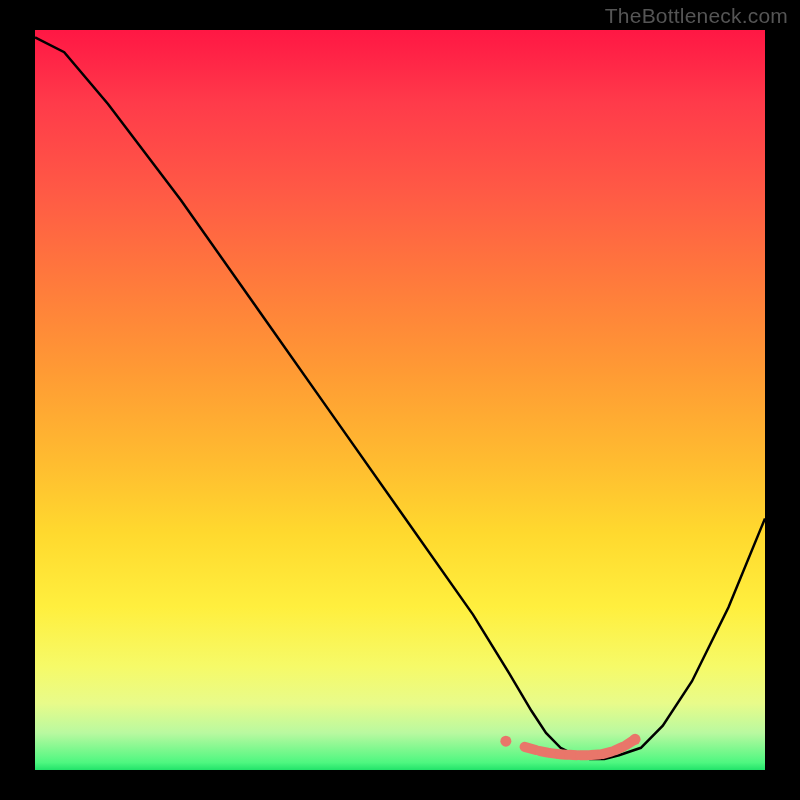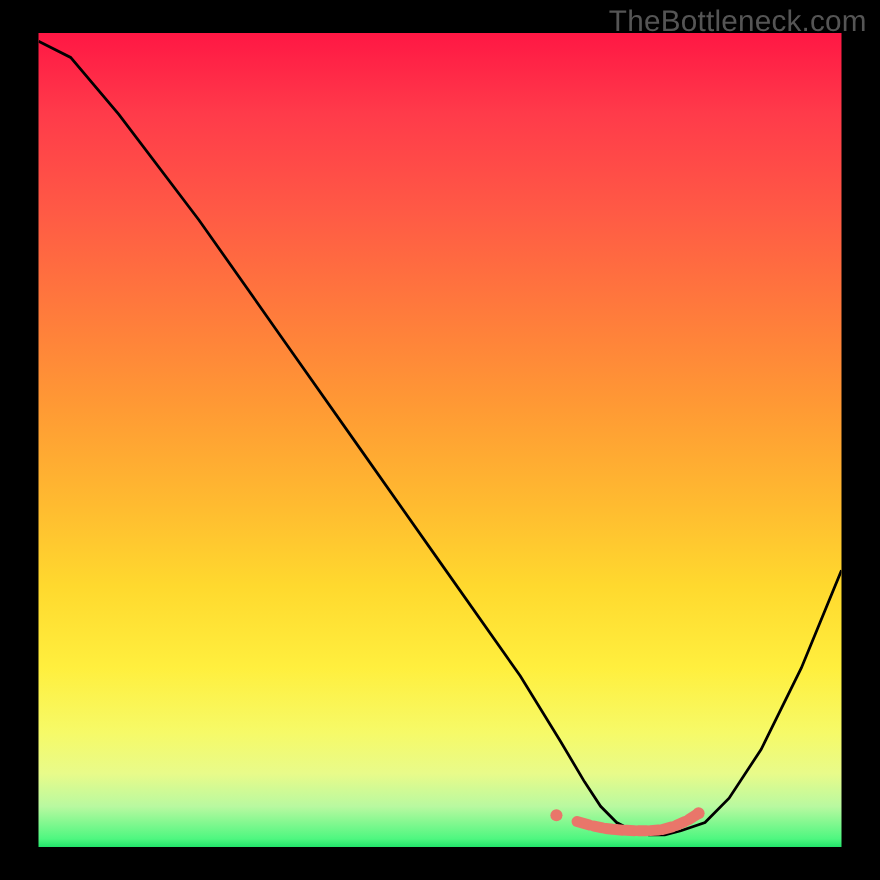--- a/index.html
+++ b/index.html
@@ -15,21 +15,21 @@
     position: relative;
     width: 800px;
     height: 800px;
     background: #000;
   }
   .watermark {
     position: absolute;
     top: 4px;
     right: 12px;
     color: #555;
-    font-size: 27px;
+    font-size: 21px;
     font-weight: 500;
     letter-spacing: 0.2px;
     z-index: 3;
   }
   .plot-area {
     position: absolute;
     left: 35px;
     top: 30px;
     width: 730px;
     height: 740px;

